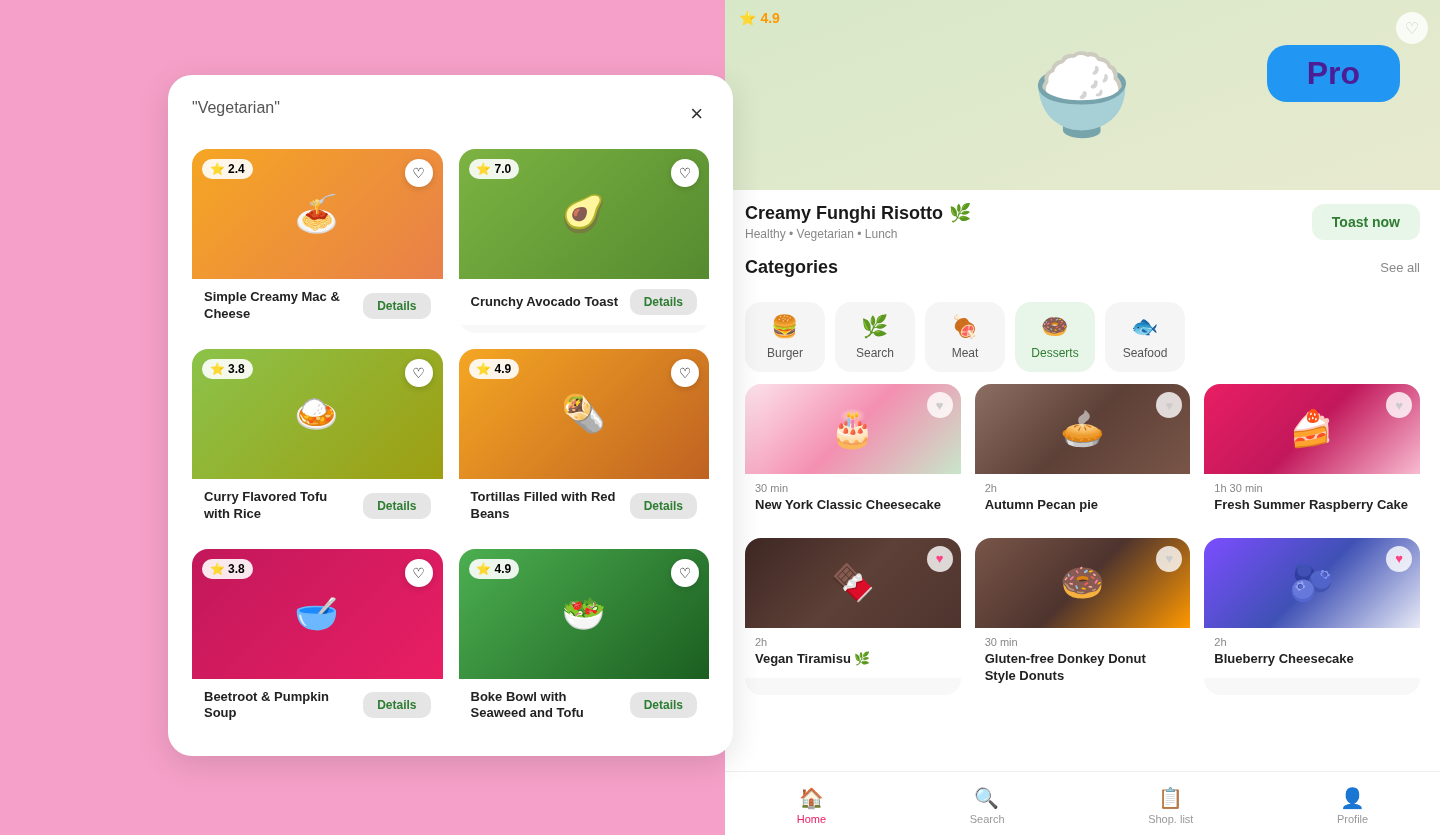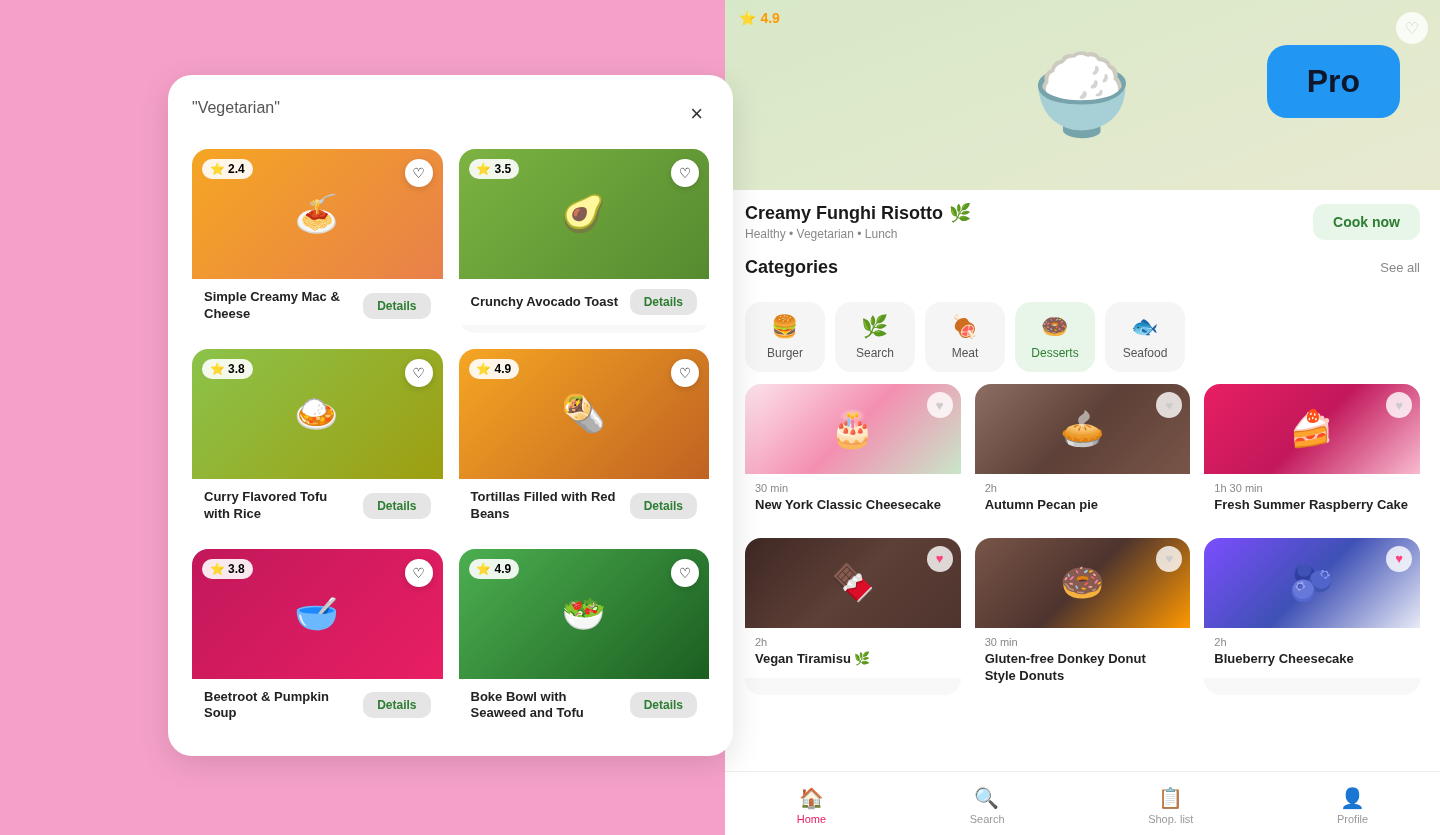--- a/index.html
+++ b/index.html
@@ -11,25 +11,25 @@
       overflow: hidden;
       position: relative;
     }
 
     
     .pro-badge {
       position: absolute;
       top: 45px;
       right: 40px;
       background: #2196f3;
-      color: #0f172a;
+      color: #4c1d95;
       font-size: 32px;
       font-weight: 700;
       border-radius: 20px;
-      padding: 18px 40px;
+      padding: 10px 40px;
       z-index: 10;
     }
 
     
     .search-panel {
       position: absolute;
       top: 75px;
       left: 168px;
       width: 565px;
       background: white;
@@ -456,21 +456,21 @@
     <div class="card-bottom">
       <span class="card-name">Simple Creamy Mac &amp; Cheese</span>
       <button class="details-btn">Details</button>
     </div>
   </div>
       <div class="recipe-card">
     <div class="recipe-img img-avocado">
       <div class="food-img-inner">🥑</div>
       <div class="rating-badge">
         <span class="star-icon">⭐</span>
-        <span>3.5</span>
+        <span>7.0</span>
       </div>
       <button class="heart-btn">♡</button>
     </div>
     <div class="card-bottom">
       <span class="card-name">Crunchy Avocado Toast</span>
       <button class="details-btn">Details</button>
     </div>
   </div>
       <div class="recipe-card">
     <div class="recipe-img img-tofu">
@@ -545,21 +545,21 @@
   </div>
 
   <div class="recipe-info-bar">
     <div class="recipe-main-info">
       <h2>
         <span>Creamy Funghi Risotto</span>
         <span>🌿</span>
       </h2>
       <div class="recipe-tags">Healthy  •  Vegetarian  •  Lunch</div>
     </div>
-    <button class="cook-now-btn">Cook now</button>
+    <button class="cook-now-btn">Toast now</button>
   </div>
 
   <div class="categories-section">
     <div class="cat-header">
       <span class="cat-title">Categories</span>
       <button class="see-all-link">See all</button>
     </div>
     <div class="cat-pills" id="cat-pills">
 
     <button class="cat-pill">

